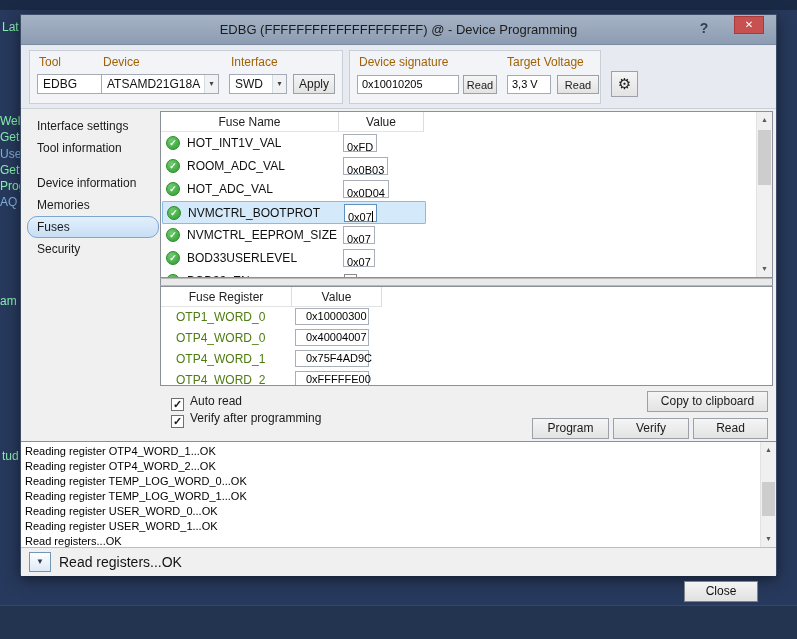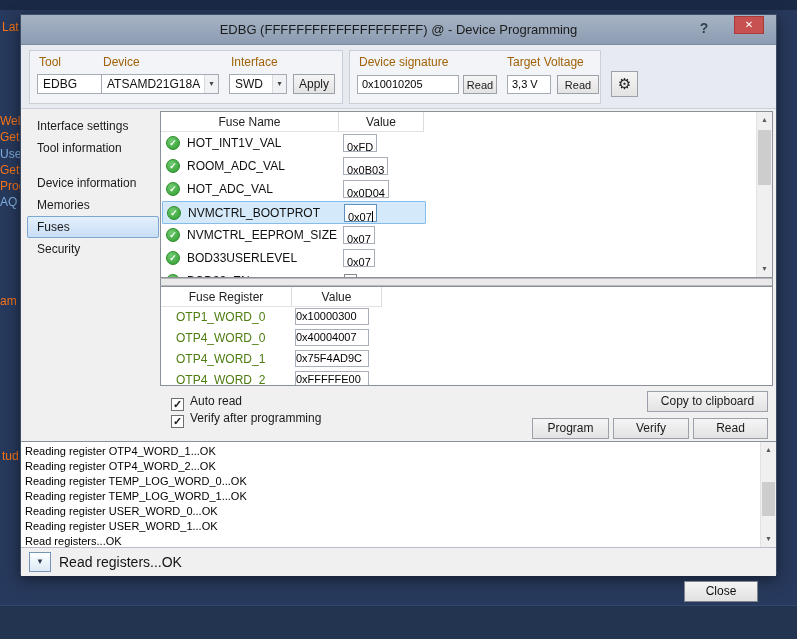--- a/index.html
+++ b/index.html
@@ -1,20 +1,20 @@
 <!DOCTYPE html>
 <html><head>
 <meta charset="utf-8">
 <style>
   *{margin:0;padding:0;box-sizing:border-box;}
   body{font-family:"Liberation Sans",sans-serif;background:#152238;}
   .screen{position:relative;width:797px;height:639px;background:#27395C;overflow:hidden;font-size:12px;color:#1b1b1b;}
   .topstrip{position:absolute;left:0;top:0;width:100%;height:10px;background:#1A2A46;}
   .bottomstrip{position:absolute;left:0;top:605px;width:100%;height:34px;background:#22344F;border-top:1px solid #31476B;}
-  .frag{position:absolute;left:0;color:#f97316;font-size:12px;white-space:nowrap;}
+  .frag{position:absolute;left:0;color:#86efac;font-size:12px;white-space:nowrap;}
   .frag.blue{color:#7FB0E0;}
   .f0{top:20px;left:2px}.f1{top:114px}.f2{top:130px}.f3{top:147px}.f4{top:163px}.f5{top:179px}.f6{top:195px}.f7{top:294px}.f8{top:449px;left:2px}
 
   .dialog{position:absolute;left:20px;top:14px;width:757px;height:561px;background:#F0F0F0;border:1px solid #3E4E68;box-shadow:0 4px 14px rgba(0,0,0,.5);}
   .titlebar{position:absolute;left:0;top:0;width:100%;height:30px;background:linear-gradient(#A6B3C5,#8D9CB2);border-bottom:1px solid #7A8AA0;}
   .title-text{position:absolute;left:0;right:0;top:7px;text-align:center;font-size:13px;color:#1c1c1c;}
   .help-btn{position:absolute;right:62px;top:5px;width:20px;height:19px;text-align:center;color:#33404F;font-size:14px;font-weight:bold;}
   .close-win{position:absolute;right:12px;top:1px;width:30px;height:18px;background:#C75050;border:1px solid #A83A38;color:#fff;font-size:10px;line-height:15px;text-align:center;}
 
   .toolbar{position:absolute;left:0;top:30px;width:100%;height:64px;background:#E7EBF1;border-bottom:1px solid #CBD1D9;}
@@ -23,21 +23,21 @@
   .gb2{left:328px;top:5px;width:252px;height:54px;}
   .tlabel{position:absolute;font-size:12px;color:#a16207;}
   .combo{position:absolute;height:20px;background:#fff;border:1px solid #A5ABB4;font-size:12px;line-height:18px;padding-left:5px;color:#111;}
   .combo .arr{position:absolute;right:0;top:0;width:14px;height:100%;font-size:8px;line-height:18px;text-align:center;color:#444;border-left:1px solid #D7DBE0;background:#F0F2F4;}
   .tbox{position:absolute;background:#fff;border:1px solid #A5ABB4;font-size:11px;line-height:17px;padding-left:4px;color:#000;}
   .btn{background:linear-gradient(#F5F5F5,#E3E3E3);border:1px solid #9BA0A9;font-size:12px;text-align:center;color:#1b1b1b;position:absolute;}
   .gear-btn{left:590px;top:26px;width:27px;height:26px;font-size:15px;line-height:24px;}
 
   .sidebar{position:absolute;left:6px;top:100px;width:132px;}
   .side-item{height:22px;line-height:21px;padding-left:9px;font-size:12px;border:1px solid transparent;}
-  .side-item.sel{background:linear-gradient(#E3F0FC,#C8DEF5);border-color:#7DA6D2;border-radius:2px;}
+  .side-item.sel{background:linear-gradient(#E3F0FC,#C8DEF5);border-color:#7DA6D2;border-radius:10px;}
   .side-gap{height:13px;}
 
   .fuse-pane{position:absolute;left:139px;top:96px;width:613px;height:167px;background:#fff;border:1px solid #8A9099;overflow:hidden;}
   .col-head{position:absolute;top:0;height:20px;line-height:20px;text-align:center;font-size:12px;color:#222;background:#fff;border-right:1px solid #DCDCDC;border-bottom:1px solid #E3E3E3;}
   .fh-name{left:0;width:178px;}
   .fh-value{left:178px;width:85px;}
   .frows{position:absolute;left:1px;top:20px;width:264px;}
   .frow{position:relative;height:23px;}
   .frow.sel{background:#D4EAFB;border:1px solid #86BCE9;border-radius:1px;}
   .ficon{position:absolute;left:4px;top:4px;width:14px;height:14px;border-radius:50%;background:radial-gradient(circle at 35% 30%,#6FCB6F,#2F9D2F);border:1px solid #2A8A2A;color:#fff;font-size:9px;line-height:13px;text-align:center;font-weight:bold;}
@@ -56,21 +56,21 @@
   .log-thumb{top:40px;height:34px;}
 
   .splitter{position:absolute;left:139px;top:263px;width:613px;height:8px;background:#E9E9E9;border:1px solid #B9B9B9;border-left-color:#8A9099;border-right-color:#8A9099;}
 
   .reg-pane{position:absolute;left:139px;top:271px;width:613px;height:100px;background:#fff;border:1px solid #8A9099;overflow:hidden;}
   .rh-name{left:0;width:131px;}
   .rh-value{left:131px;width:90px;}
   .rrows{position:absolute;left:1px;top:20px;width:240px;}
   .rrow{position:relative;height:21px;}
   .rname{position:absolute;left:14px;top:3px;font-size:12px;color:#4d7c0f;white-space:nowrap;}
-  .rval{position:absolute;left:133px;top:1px;width:74px;height:17px;background:#fff;border:1px solid #A9AFB9;font-size:11px;line-height:15px;padding:0 0;color:#000;}
+  .rval{position:absolute;left:133px;top:1px;width:74px;height:17px;background:#fff;border:1px solid #A9AFB9;font-size:11px;line-height:15px;padding:0 10px;color:#000;}
 
   .chk-row{position:absolute;left:150px;font-size:12px;height:16px;line-height:14px;}
   .cr1{top:379px;}
   .cr2{top:396px;}
   .chk{display:inline-block;width:13px;height:13px;background:#fff;border:1px solid #707070;vertical-align:-3px;margin-right:6px;text-align:center;font-size:11px;line-height:11px;font-weight:bold;color:#1b1b1b;}
   .copy-btn{left:626px;top:376px;width:121px;height:21px;line-height:19px;}
   .prog-btn{left:511px;top:403px;width:77px;height:21px;line-height:19px;}
   .verify-btn{left:592px;top:403px;width:76px;height:21px;line-height:19px;}
   .read-btn{left:672px;top:403px;width:75px;height:21px;line-height:19px;}
 

